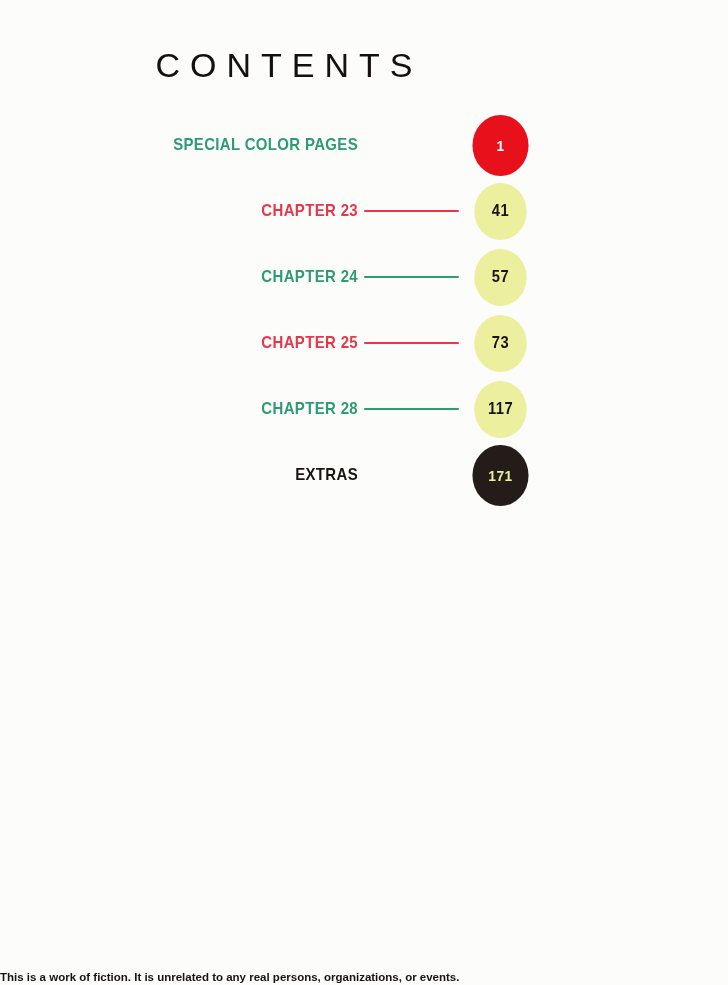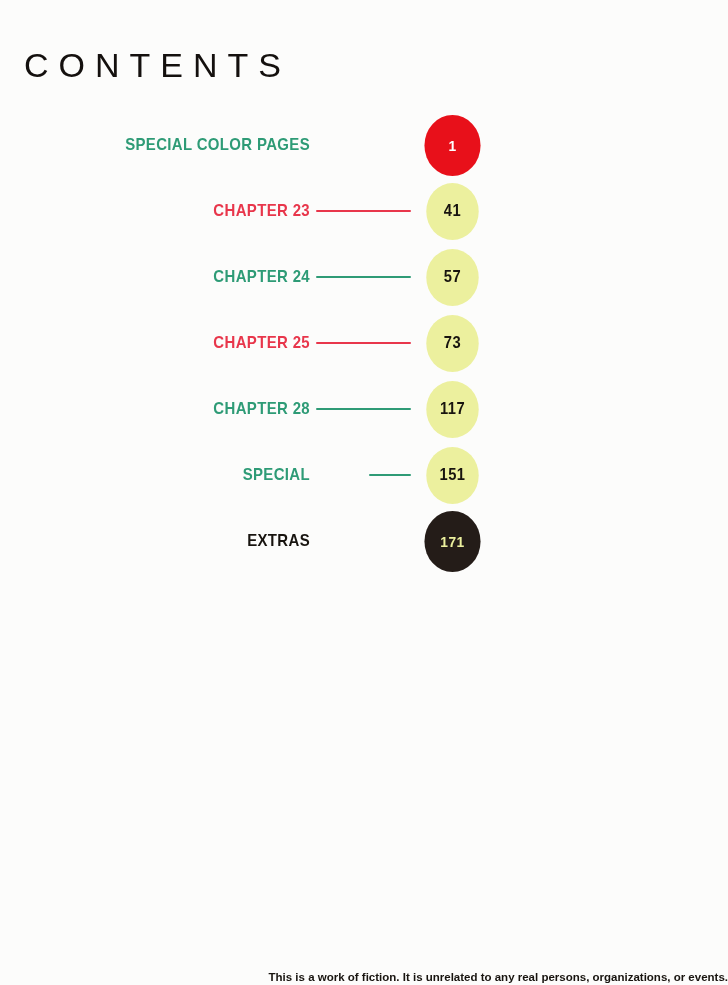--- a/index.html
+++ b/index.html
@@ -19,37 +19,39 @@
   .page {
     position: absolute;
     inset: 0;
     background: #fcfcfb;
   }
 
   
   .title {
     position: absolute;
     top: 46px;
-    left: 14px;
+    left: 4px;
     width: 560px;
+    text-align: center;
     font-family: "Liberation Sans", sans-serif;
     font-size: 34px;
     font-weight: 400;
     letter-spacing: 10px;
     color: #14100e;
     text-indent: 10px;
     white-space: nowrap;
   }
 
   
   .toc {
     position: absolute;
     top: 112px;
     left: 0;
     width: 656px;
+    padding-left: 48px;
   }
 
   .toc-row {
     position: relative;
     height: 66px;
     display: flex;
     align-items: center;
   }
 
   .row-label {
@@ -94,21 +96,21 @@
     left: 422px;
     font-size: 15px;
   }
 
   
   .footer-note {
     position: absolute;
     top: 971px;
     left: 0;
     width: 728px;
-    text-align: right;
+    text-align: left;
     font-family: "Liberation Sans", sans-serif;
     font-size: 11.5px;
     font-weight: bold;
     color: #18140f;
     letter-spacing: 0px;
     white-space: nowrap;
     overflow: hidden;
   }
 </style>
 </head>
@@ -137,25 +139,20 @@
         <div class="row-label" style="color: rgb(232, 54, 75);">CHAPTER 25</div>
         <div class="row-rule" style="background: rgb(232, 54, 75); left: 316px; width: 95px; top: 32px;"></div>
         <div class="badge" style="background: rgb(236, 240, 158); color: rgb(24, 20, 15);">73</div>
       </div>
       <div class="toc-row">
         <div class="row-label" style="color: rgb(46, 155, 118);">CHAPTER 28</div>
         <div class="row-rule" style="background: rgb(46, 155, 118); left: 316px; width: 95px; top: 32px;"></div>
         <div class="badge" style="background: rgb(236, 240, 158); color: rgb(24, 20, 15);">117</div>
       </div>
       <div class="toc-row">
-        <div class="row-label" style="color: rgb(46, 155, 118);">SPECIAL</div>
-        <div class="row-rule" style="background: rgb(46, 155, 118); left: 369px; width: 42px; top: 32px;"></div>
-        <div class="badge" style="background: rgb(236, 240, 158); color: rgb(24, 20, 15);">151</div>
-      </div>
-      <div class="toc-row">
         <div class="row-label" style="color: rgb(24, 20, 15);">EXTRAS</div>
         <div class="badge big" style="background: rgb(36, 28, 24); color: rgb(236, 240, 158);">171</div>
       </div>
     </div>
 
   <div class="footer-note">This is a work of fiction. It is unrelated to any real persons, organizations, or events.</div>
 
 </div>
 
 </body></html>

